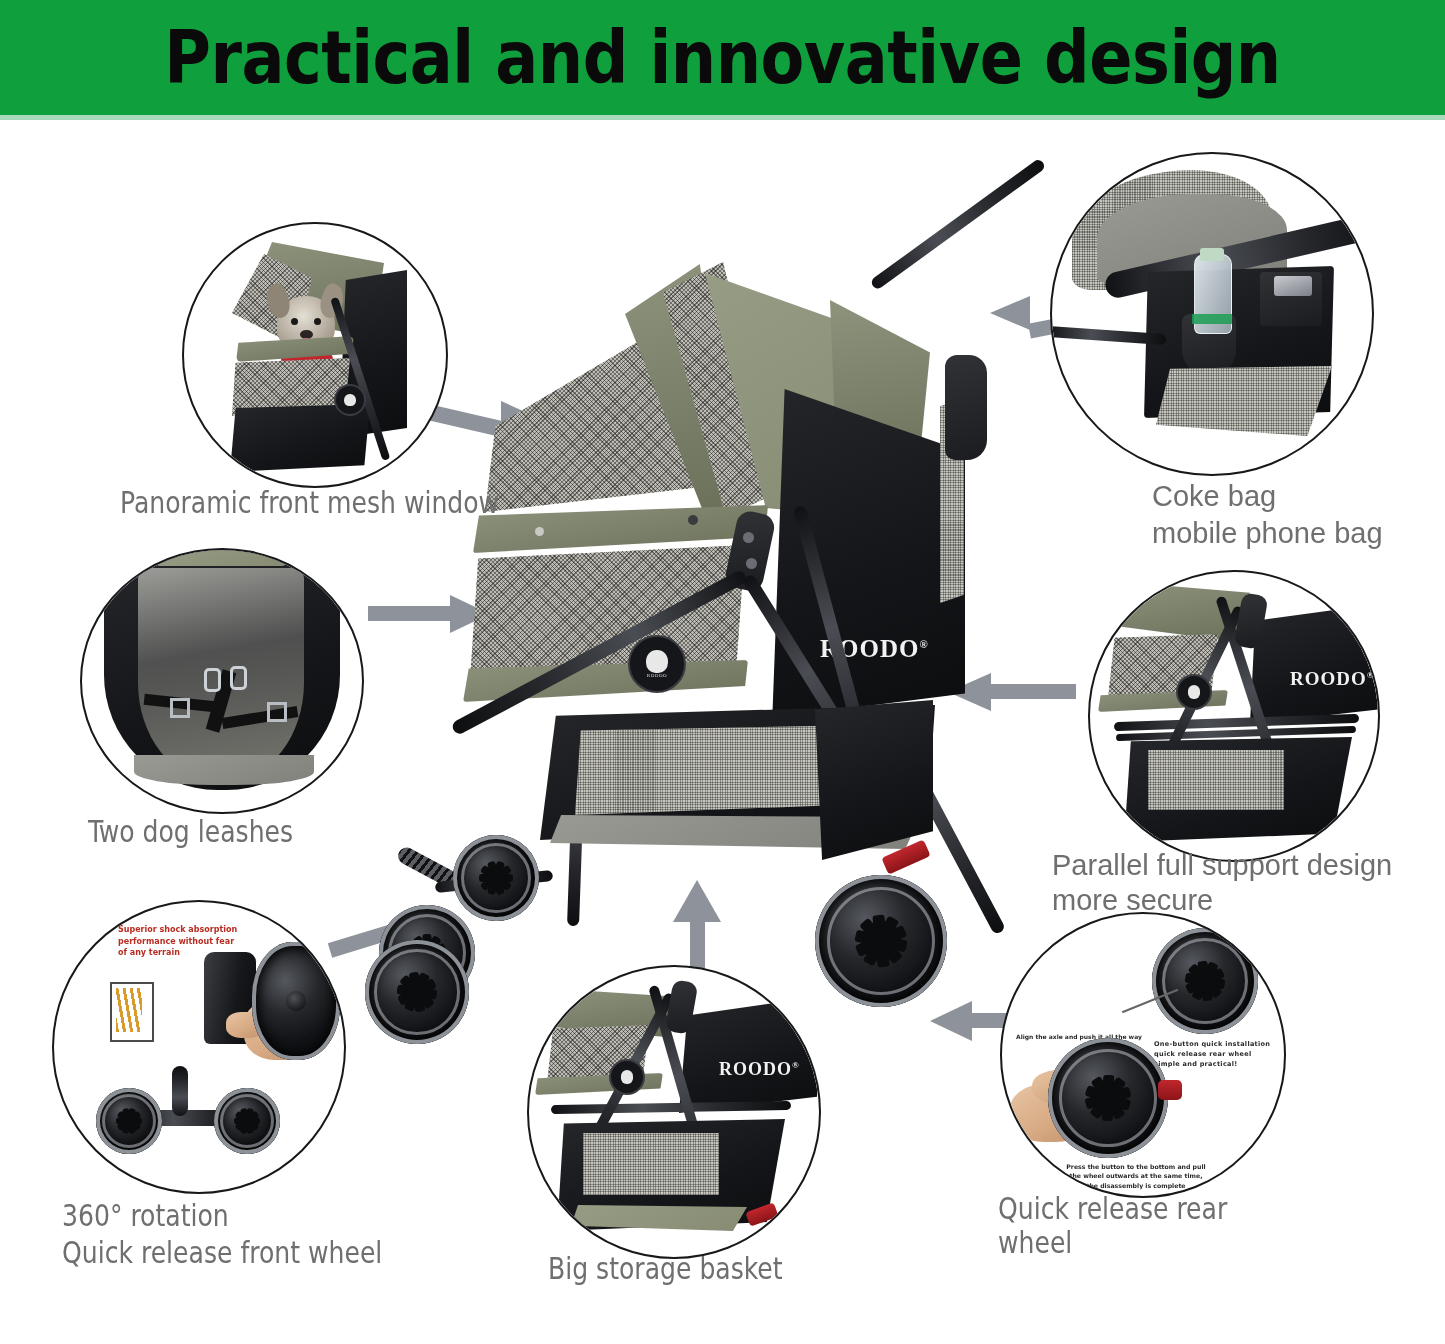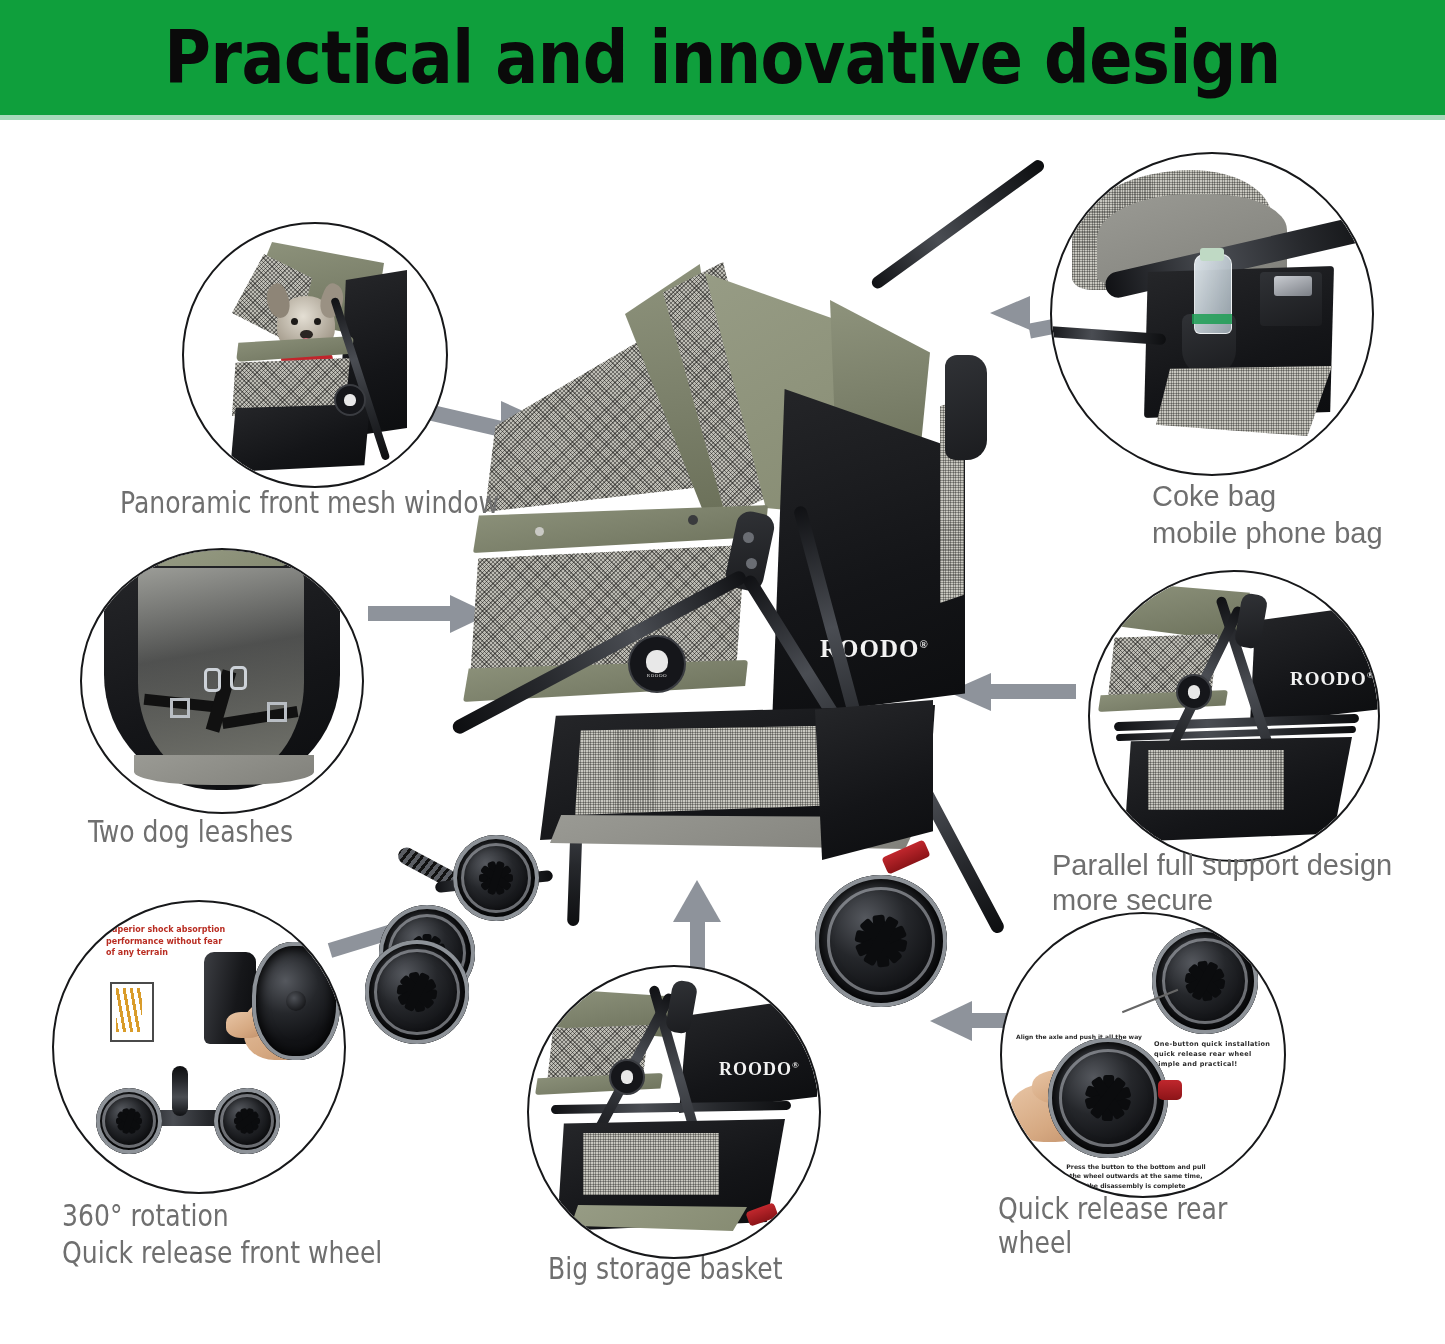--- a/index.html
+++ b/index.html
@@ -352,21 +352,21 @@
     <div class="roodo-badge" style="left:86px;top:102px;width:32px;height:32px;">
       <div class="dog"></div>
     </div>
   </div>
 </div>
 <div class="caption wide" style="left:1052px;top:848px;width:400px;line-height:1.22;">Parallel full support design
 more secure</div>
 
 <div class="circle" style="left:52px;top:900px;width:290px;height:290px;">
   <div class="inner">
-    <div class="tiny-red" style="left:52px;top:22px;width:140px;font-size:8px;white-space:pre-line;">Superior shock absorption
+    <div class="tiny-red" style="left:64px;top:22px;width:140px;font-size:8px;white-space:pre-line;">Superior shock absorption
 performance without fear
 of any terrain</div>
 
     <div class="spring" style="position:absolute;left:62px;top:86px;width:26px;height:44px;
                 background-image:repeating-linear-gradient(80deg,#d99c2a 0 3px,transparent 3px 7px);"></div>
     <div style="position:absolute;left:56px;top:80px;width:40px;height:56px;border:2px solid #4a4a4a;"></div>
 
     <div style="position:absolute;left:150px;top:50px;width:52px;height:92px;border-radius:10px 10px 6px 6px;
                 background:linear-gradient(100deg,#3c3e43,#16171a 60%,#0c0d0f);"></div>
 

